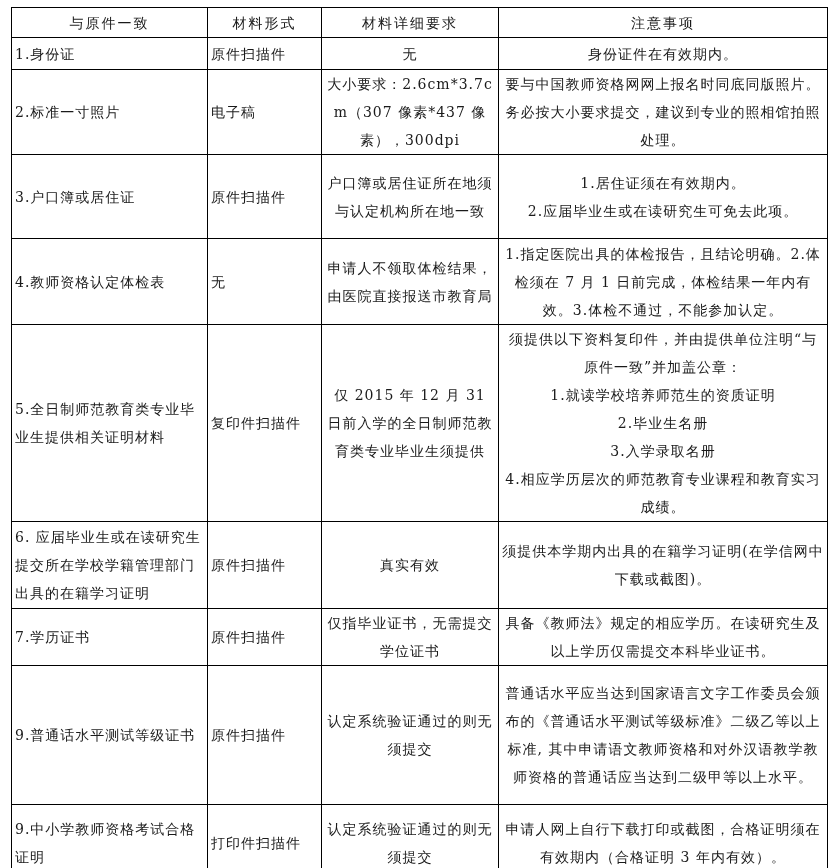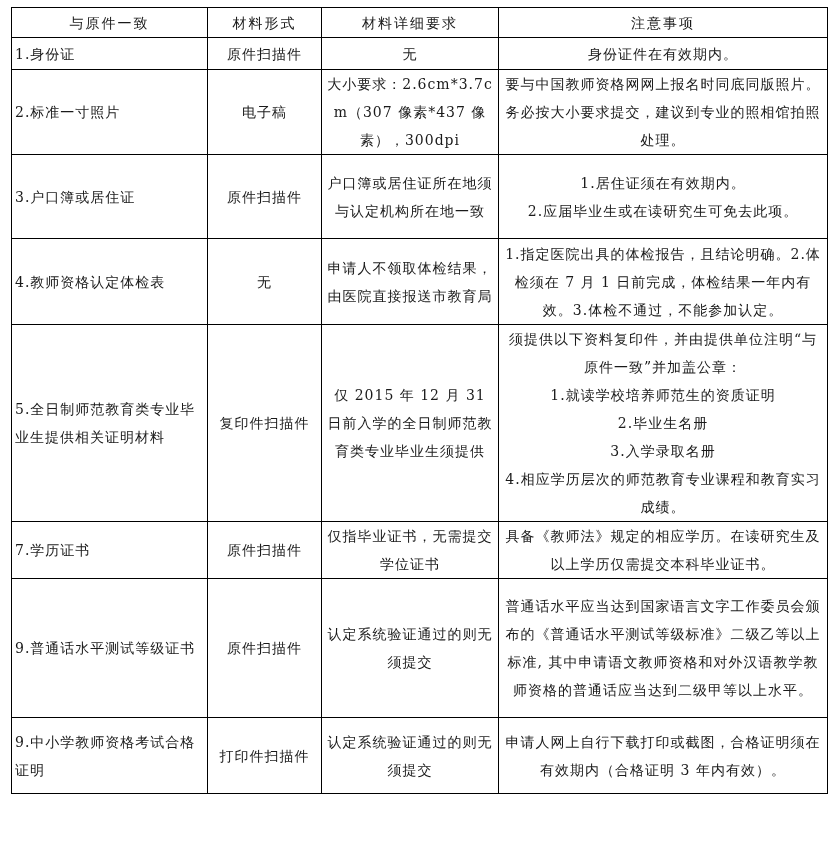--- a/index.html
+++ b/index.html
@@ -4,21 +4,21 @@
   <style>
     html, body { margin: 0; padding: 0; background: #ffffff; }
     body { width: 830px; height: 868px; position: relative; overflow: hidden;
            font-family: "DejaVu Serif", "Liberation Serif", serif; color: #1a1a1a; }
     table { position: absolute; left: 11px; top: 7px; border-collapse: collapse;
             table-layout: fixed; width: 816px; }
     td, th { border: 1px solid #000; padding: 0 3px; font-size: 14px; font-weight: normal;
              line-height: 28px; vertical-align: middle; word-break: break-all; }
     th { text-align: center; height: 29px; letter-spacing: 2px; }
     td.c-name { text-align: left; letter-spacing: 1px; }
-    td.c-form { text-align: center; letter-spacing: 1px; }
+    td.c-form { text-align: left; letter-spacing: 1px; }
     td.c-detail { text-align: center; letter-spacing: 1px; }
     td.c-note { text-align: center; letter-spacing: 1px; }
     .line { display: block; }
   </style>
 </head>
 <body>
 
 <table>
   <colgroup>
     <col style="width:196px">
@@ -73,20 +73,28 @@
       <td class="c-form">复印件扫描件</td>
       <td class="c-detail">仅 2015 年 12 月 31 日前入学的全日制师范教育类专业毕业生须提供</td>
       <td class="c-note">
         <span class="line">须提供以下资料复印件，并由提供单位注明“与原件一致”并加盖公章：</span>
         <span class="line">1.就读学校培养师范生的资质证明</span>
         <span class="line">2.毕业生名册</span>
         <span class="line">3.入学录取名册</span>
         <span class="line">4.相应学历层次的师范教育专业课程和教育实习成绩。</span>
       </td>
     </tr>
+    <tr style="height:87px">
+      <td class="c-name">6. 应届毕业生或在读研究生提交所在学校学籍管理部门出具的在籍学习证明</td>
+      <td class="c-form">原件扫描件</td>
+      <td class="c-detail">真实有效</td>
+      <td class="c-note">
+          <span class="line">须提供本学期内出具的在籍学习证明(在学信网中下载或截图)。</span>
+        </td>
+    </tr>
     <tr style="height:56px">
       <td class="c-name">7.学历证书</td>
       <td class="c-form">原件扫描件</td>
       <td class="c-detail">仅指毕业证书，无需提交学位证书</td>
       <td class="c-note">
           <span class="line">具备《教师法》规定的相应学历。在读研究生及以上学历仅需提交本科毕业证书。</span>
         </td>
     </tr>
     <tr style="height:139px">
       <td class="c-name">9.普通话水平测试等级证书</td>

